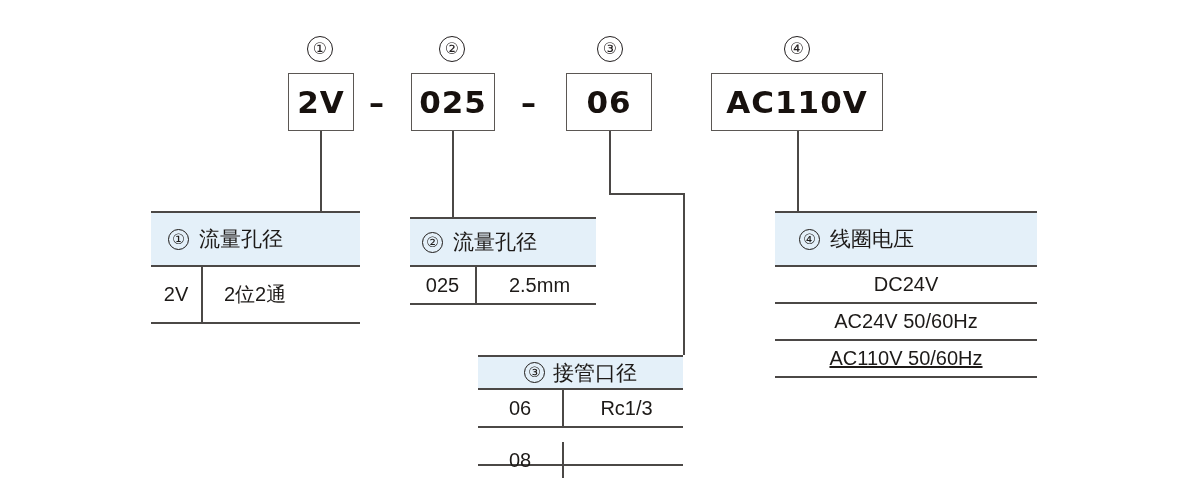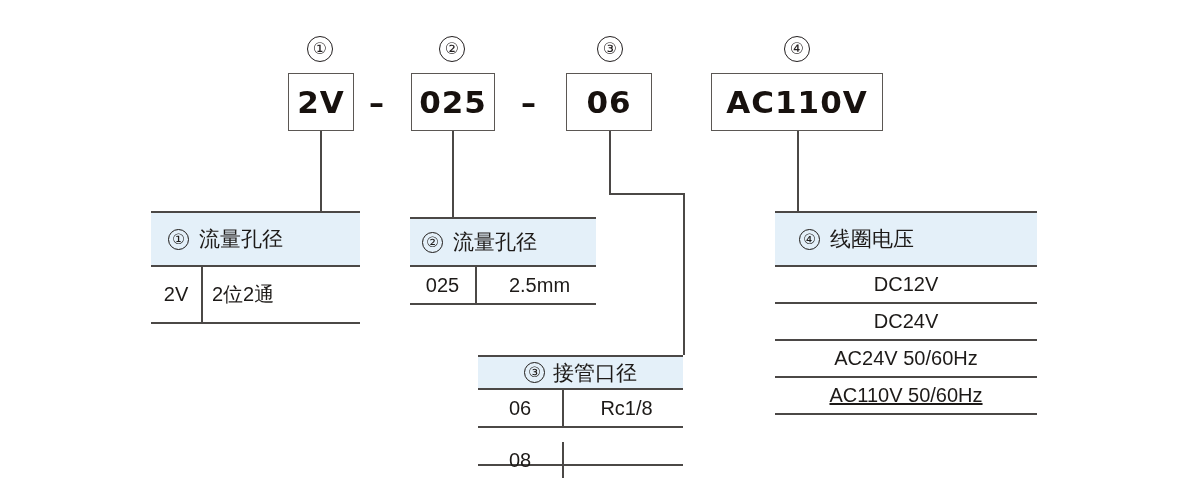--- a/index.html
+++ b/index.html
@@ -103,21 +103,21 @@
     justify-content: center;
     height: 100%;
     border-right: 2px solid #4b4846;
     font-family: "Liberation Sans", "DejaVu Sans", sans-serif;
   }
   .cell-val {
     box-sizing: border-box;
     display: flex;
     align-items: center;
     height: 100%;
-    padding-left: 9px;
+    padding-left: 21px;
     font-family: "Liberation Sans", "DejaVu Sans", sans-serif;
   }
   .cell-val.center { justify-content: center; padding-left: 8px; }
   .row-full {
     box-sizing: border-box;
     display: flex;
     align-items: center;
     justify-content: center;
     border-bottom: 2px solid #4b4846;
     color: #1d1a18;
@@ -194,31 +194,30 @@
     </div>
   </div>
 
   <div class="tbl" style="left:478px; top:355px; width:205px;">
     <div class="tbl-head center" style="height:35px;">
       <span class="hdr-circ">③</span>
       <span class="hdr-text tight">接管口径</span>
     </div>
     <div class="row" style="height:38px;">
       <div class="cell-key" style="width:86px;">06</div>
-      <div class="cell-val center" style="width:117px;">Rc1/8</div>
+      <div class="cell-val center" style="width:117px;">Rc1/3</div>
     </div>
     <div class="row" style="height:38px;">
       <div class="cell-key" style="width:86px;margin-top:28px;">08</div>
     </div>
   </div>
 
   <div class="tbl" style="left:775px; top:211px; width:262px;">
     <div class="tbl-head left" style="height:56px; padding-left:24px;">
       <span class="hdr-circ">④</span>
       <span class="hdr-text">线圈电压</span>
     </div>
-    <div class="row-full" style="height:37px;">DC12V</div>
     <div class="row-full" style="height:37px;">DC24V</div>
     <div class="row-full" style="height:37px;">AC24V  50/60Hz</div>
     <div class="row-full" style="height:37px;text-decoration:underline;">AC110V  50/60Hz</div>
   </div>
 
 </div>
 
 </body></html>

